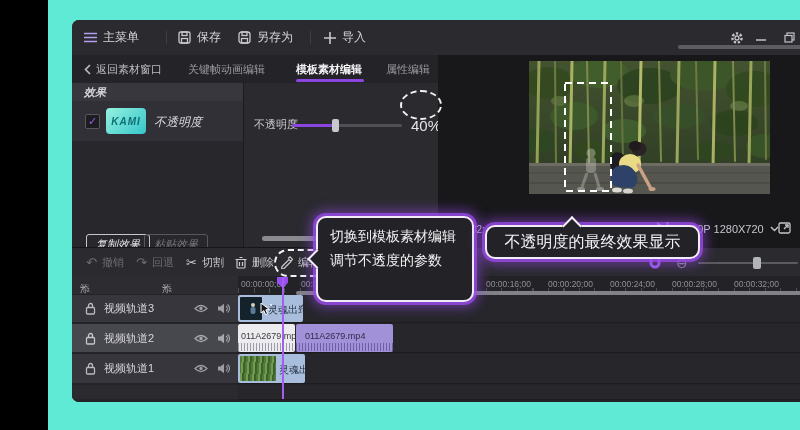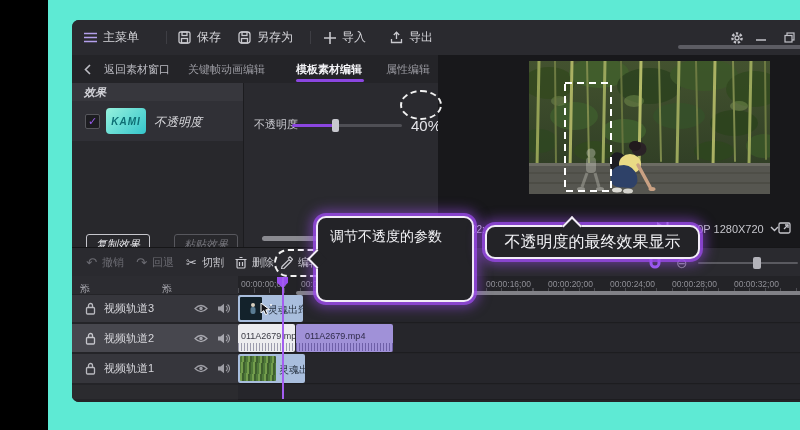--- a/index.html
+++ b/index.html
@@ -140,32 +140,20 @@
         <span>
           <svg width="12" height="12">
               <g stroke="#c9c9ce" stroke-width="1.6">
                 <line x1="6" y1="0" x2="6" y2="12"></line>
                 <line x1="0" y1="6" x2="12" y2="6"></line>
               </g>
             </svg>
         </span>
         <span>导入</span>
       </div>
-      <div class="tb-item" style="left:318px">
-        <span>
-          <svg width="13" height="13">
-              <g fill="none" stroke="#c9c9ce" stroke-width="1.3">
-                <path d="M1.5,8 v3.5 h10 v-3.5"></path>
-                <line x1="6.5" y1="1.5" x2="6.5" y2="8"></line>
-                <path d="M3.8,4 L6.5,1.2 L9.2,4" fill="none"></path>
-              </g>
-            </svg>
-        </span>
-        <span>导出</span>
-      </div>
 
       <div class="winbtn" style="left:654px">
         <span>
           <svg width="14" height="14">
               <circle cx="7" cy="7" r="4.6" fill="none" stroke="#c2c2c8" stroke-width="2.4" stroke-dasharray="2.3 1.7"></circle>
               <circle cx="7" cy="7" r="2" fill="none" stroke="#c2c2c8" stroke-width="1.3"></circle>
             </svg>
         </span>
       </div>
       <div class="winbtn" style="left:678px">
@@ -192,21 +180,21 @@
                 <line x1="1" y1="1" x2="9" y2="9"></line>
                 <line x1="9" y1="1" x2="1" y2="9"></line>
               </g>
             </svg>
           </span>
       </div>
       <div class="abs tb-scrollbar"></div>
     </div>
 
     <div class="abs tabsbar">
-      <div class="tab back" style="left:12px;gap:13px">
+      <div class="tab back" style="left:12px;gap:5px">
         <span>
             <svg width="7" height="11">
               <polyline points="6,1 1.5,5.5 6,10" fill="none" stroke="#bdbdc4" stroke-width="1.6"></polyline>
             </svg>
           </span>
         <span>返回素材窗口</span>
       </div>
       <div class="tab" style="left:116px">
         <span>关键帧动画编辑</span>
       </div>
@@ -220,21 +208,21 @@
     </div>
 
     <div class="abs effects">
       <div class="abs fx-header">效果</div>
       <div class="abs fx-item">
         <span class="fx-check">✓</span>
         <span class="fx-thumb">KAMI</span>
         <span class="fx-label">不透明度</span>
       </div>
       <div class="fx-btn" style="left:14px">复制效果</div>
-      <div class="fx-btn disabled" style="left:102px">粘贴效果</div>
+      <div class="fx-btn disabled" style="left:72px">粘贴效果</div>
     </div>
 
     <div class="abs props">
       <span class="abs op-label">不透明度</span>
       <div class="abs slider-track">
         <div class="abs slider-fill" style="width:44px"></div>
         <div class="abs slider-handle"></div>
       </div>
       <span class="abs op-value">40%</span>
       <div class="abs props-scrollbar"></div>
@@ -543,20 +531,21 @@
       <div class="abs gdot" style="left:745px;top:122px"></div>
     </div>
   </div>
 
   <div class="abs dashed-ellipse" style="left:352px;top:90px;width:38px;height:26px"></div>
   <div class="abs dashed-ellipse" style="left:226px;top:249px;width:52px;height:24px;border-radius:14px"></div>
 
   <div class="abs note" style="left:268px;top:216px;width:154px;height:82px">
     <span class="arrow" style="left:-8px;top:34px;border-left:2px solid #f2ecf8;border-bottom:2px solid #f2ecf8"></span>
     <div class="note-lines">
+      <div>切换到模板素材编辑</div>
       <div>调节不透度的参数</div>
     </div>
   </div>
   <div class="abs note" style="left:437px;top:225px;width:211px;height:30px">
     <span class="arrow" style="left:78px;top:-8px;border-left:2px solid #f2ecf8;border-top:2px solid #f2ecf8"></span>
     <div style="padding:4px 0;text-align:center;font-size:16px;line-height:22px;white-space:nowrap">不透明度的最终效果显示</div>
   </div>
 </div>
 
 </body></html>

